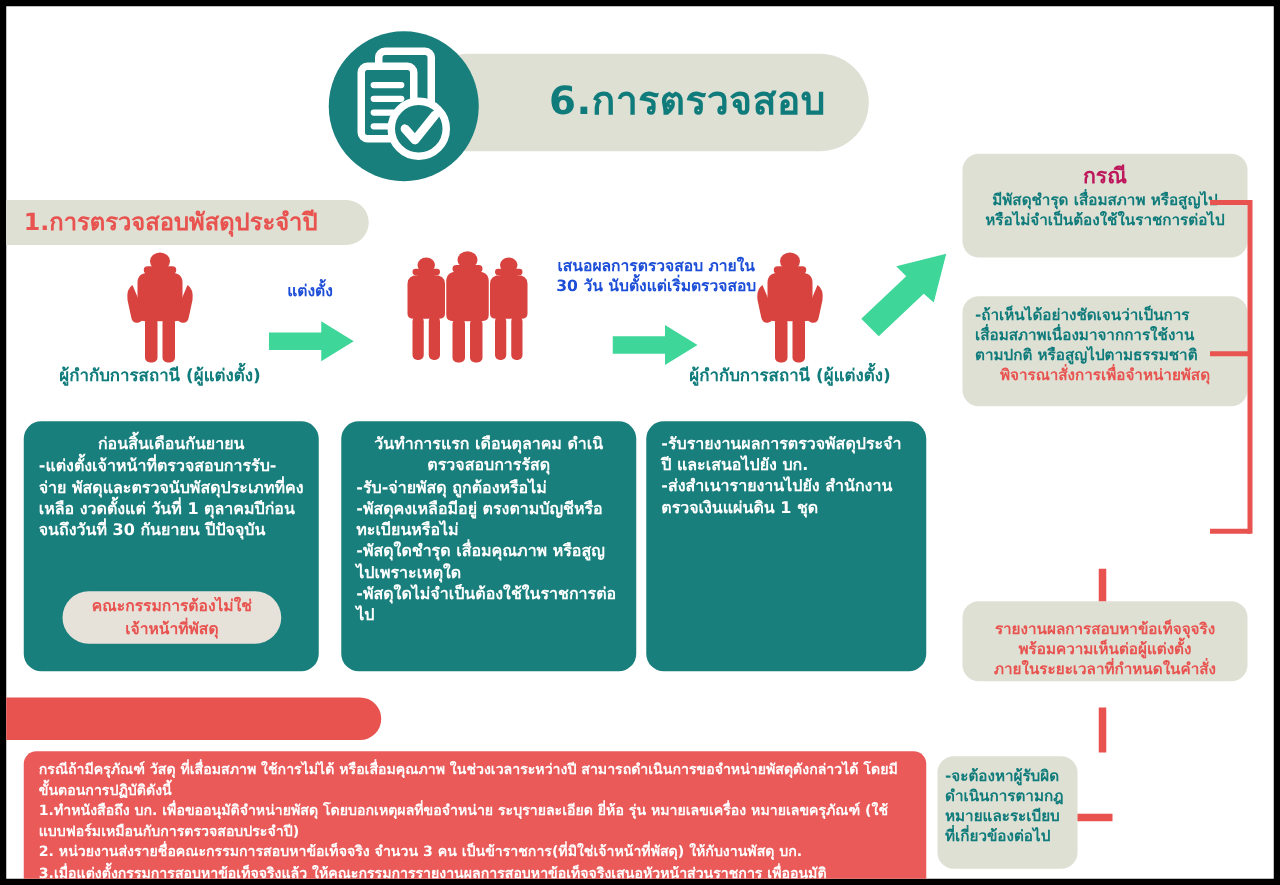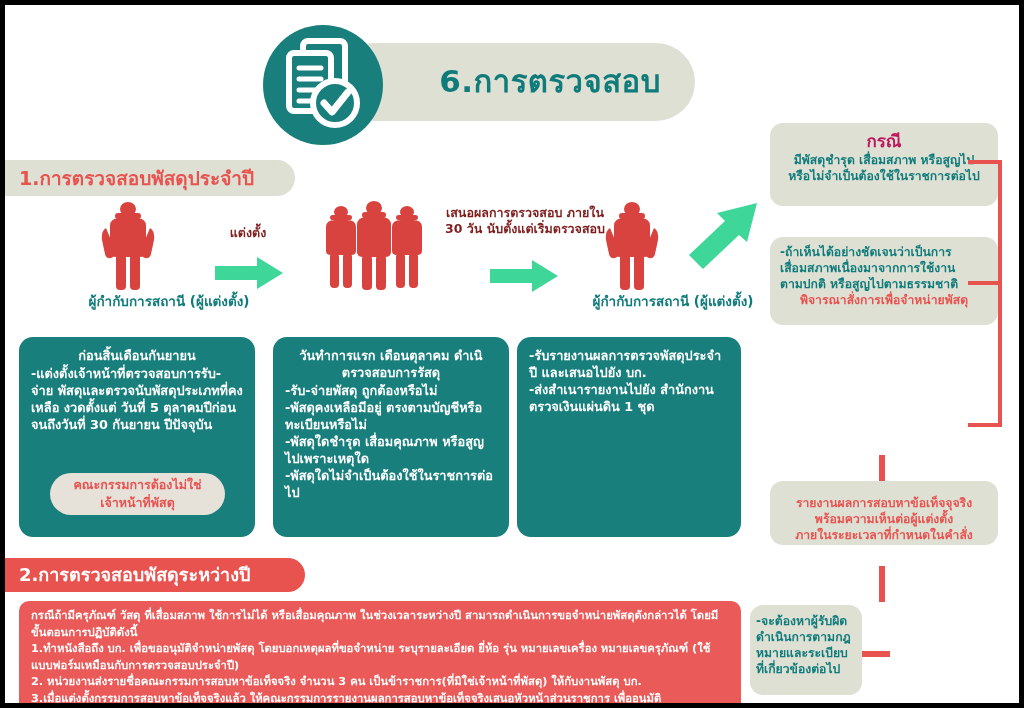--- a/index.html
+++ b/index.html
@@ -62,24 +62,23 @@
     line-height: 27px;
   }
 
   
   .person-caption {
     color: #0f7b7b;
     font-size: 13.5px;
     font-weight: bold;
     line-height: 17px;
     text-align: center;
-    margin-left: 41px;
   }
   .arrow-note {
-    color: #7f1d1d;
+    color: #1d4ed8;
     font-size: 12.5px;
     font-weight: bold;
     line-height: 16px;
     text-align: center;
   }
 
   
   .teal-box {
     background: #197f7d;
     border-radius: 14px;
@@ -271,21 +270,21 @@
 (ผู้แต่งตั้ง)</div>
 
   <div class="abs" style="left:680px; top:190px;">
     <svg width="80" height="76" viewBox="0 0 80 76">
       <polygon points="4,60 40,26 32,18 72,8 62,47 54,40 18,74" fill="#3fd69a"></polygon>
     </svg>
   </div>
 
   <div class="abs teal-box" style="left:14px; top:332px; width:236px; height:200px;">
     <div class="tb-head">ก่อนสิ้นเดือนกันยายน</div>
-    <div class="tb-body">-แต่งตั้งเจ้าหน้าที่ตรวจสอบการรับ-จ่าย พัสดุและตรวจนับพัสดุประเภทที่คงเหลือ งวดตั้งแต่ วันที่ 5 ตุลาคมปีก่อน จนถึงวันที่ 30 กันยายน ปีปัจจุบัน</div>
+    <div class="tb-body">-แต่งตั้งเจ้าหน้าที่ตรวจสอบการรับ-จ่าย พัสดุและตรวจนับพัสดุประเภทที่คงเหลือ งวดตั้งแต่ วันที่ 1 ตุลาคมปีก่อน จนถึงวันที่ 30 กันยายน ปีปัจจุบัน</div>
   </div>
   <div class="abs" id="note-pill"></div>
   <div class="abs" id="note-pill-text">คณะกรรมการต้องไม่ใช่
 เจ้าหน้าที่พัสดุ</div>
 
   <div class="abs teal-box" style="left:268px; top:332px; width:236px; height:200px;">
     <div class="tb-head">วันทำการแรก เดือนตุลาคม
 ดำเนิตรวจสอบการรัสดุ</div>
     <div class="tb-body">-รับ-จ่ายพัสดุ ถูกต้องหรือไม่
 -พัสดุคงเหลือมีอยู่ ตรงตามบัญชีหรือทะเบียนหรือไม่
@@ -328,21 +327,20 @@
 
   <div class="abs conn" style="left:993px; top:155px; width:4px; height:267px;"></div>
   <div class="abs conn" style="left:963px; top:155px; width:32px; height:4px;"></div>
   <div class="abs conn" style="left:963px; top:276px; width:32px; height:4px;"></div>
   <div class="abs conn" style="left:963px; top:418px; width:32px; height:4px;"></div>
   <div class="abs conn" style="left:874px; top:450px; width:6px; height:26px;"></div>
   <div class="abs conn" style="left:874px; top:561px; width:6px; height:36px;"></div>
   <div class="abs conn" style="left:857px; top:646px; width:28px; height:6px;"></div>
 
   <div class="abs" id="sec2-pill"></div>
-  <div class="abs" id="sec2-label">2.การตรวจสอบพัสดุระหว่างปี</div>
   <div class="abs" id="sec2-panel">
     <div id="sec2-text">    กรณีถ้ามีครุภัณฑ์ วัสดุ ที่เสื่อมสภาพ ใช้การไม่ได้ หรือเสื่อมคุณภาพ ในช่วงเวลาระหว่างปี สามารถดำเนินการขอจำหน่ายพัสดุดังกล่าวได้ โดยมีขั้นตอนการปฏิบัติดังนี้
 1.ทำหนังสือถึง บก. เพื่อขออนุมัติจำหน่ายพัสดุ โดยบอกเหตุผลที่ขอจำหน่าย ระบุรายละเอียด ยี่ห้อ รุ่น หมายเลขเครื่อง หมายเลขครุภัณฑ์ (ใช้แบบฟอร์มเหมือนกับการตรวจสอบประจำปี)
 2. หน่วยงานส่งรายชื่อคณะกรรมการสอบหาข้อเท็จจริง จำนวน 3 คน เป็นข้าราชการ(ที่มิใช่เจ้าหน้าที่พัสดุ) ให้กับงานพัสดุ บก.
 3.เมื่อแต่งตั้งกรรมการสอบหาข้อเท็จจริงแล้ว ให้คณะกรรมการรายงานผลการสอบหาข้อเท็จจริงเสนอหัวหน้าส่วนราชการ เพื่ออนุมัติ</div>
   </div>
 
 </div>
 
 </body></html>

